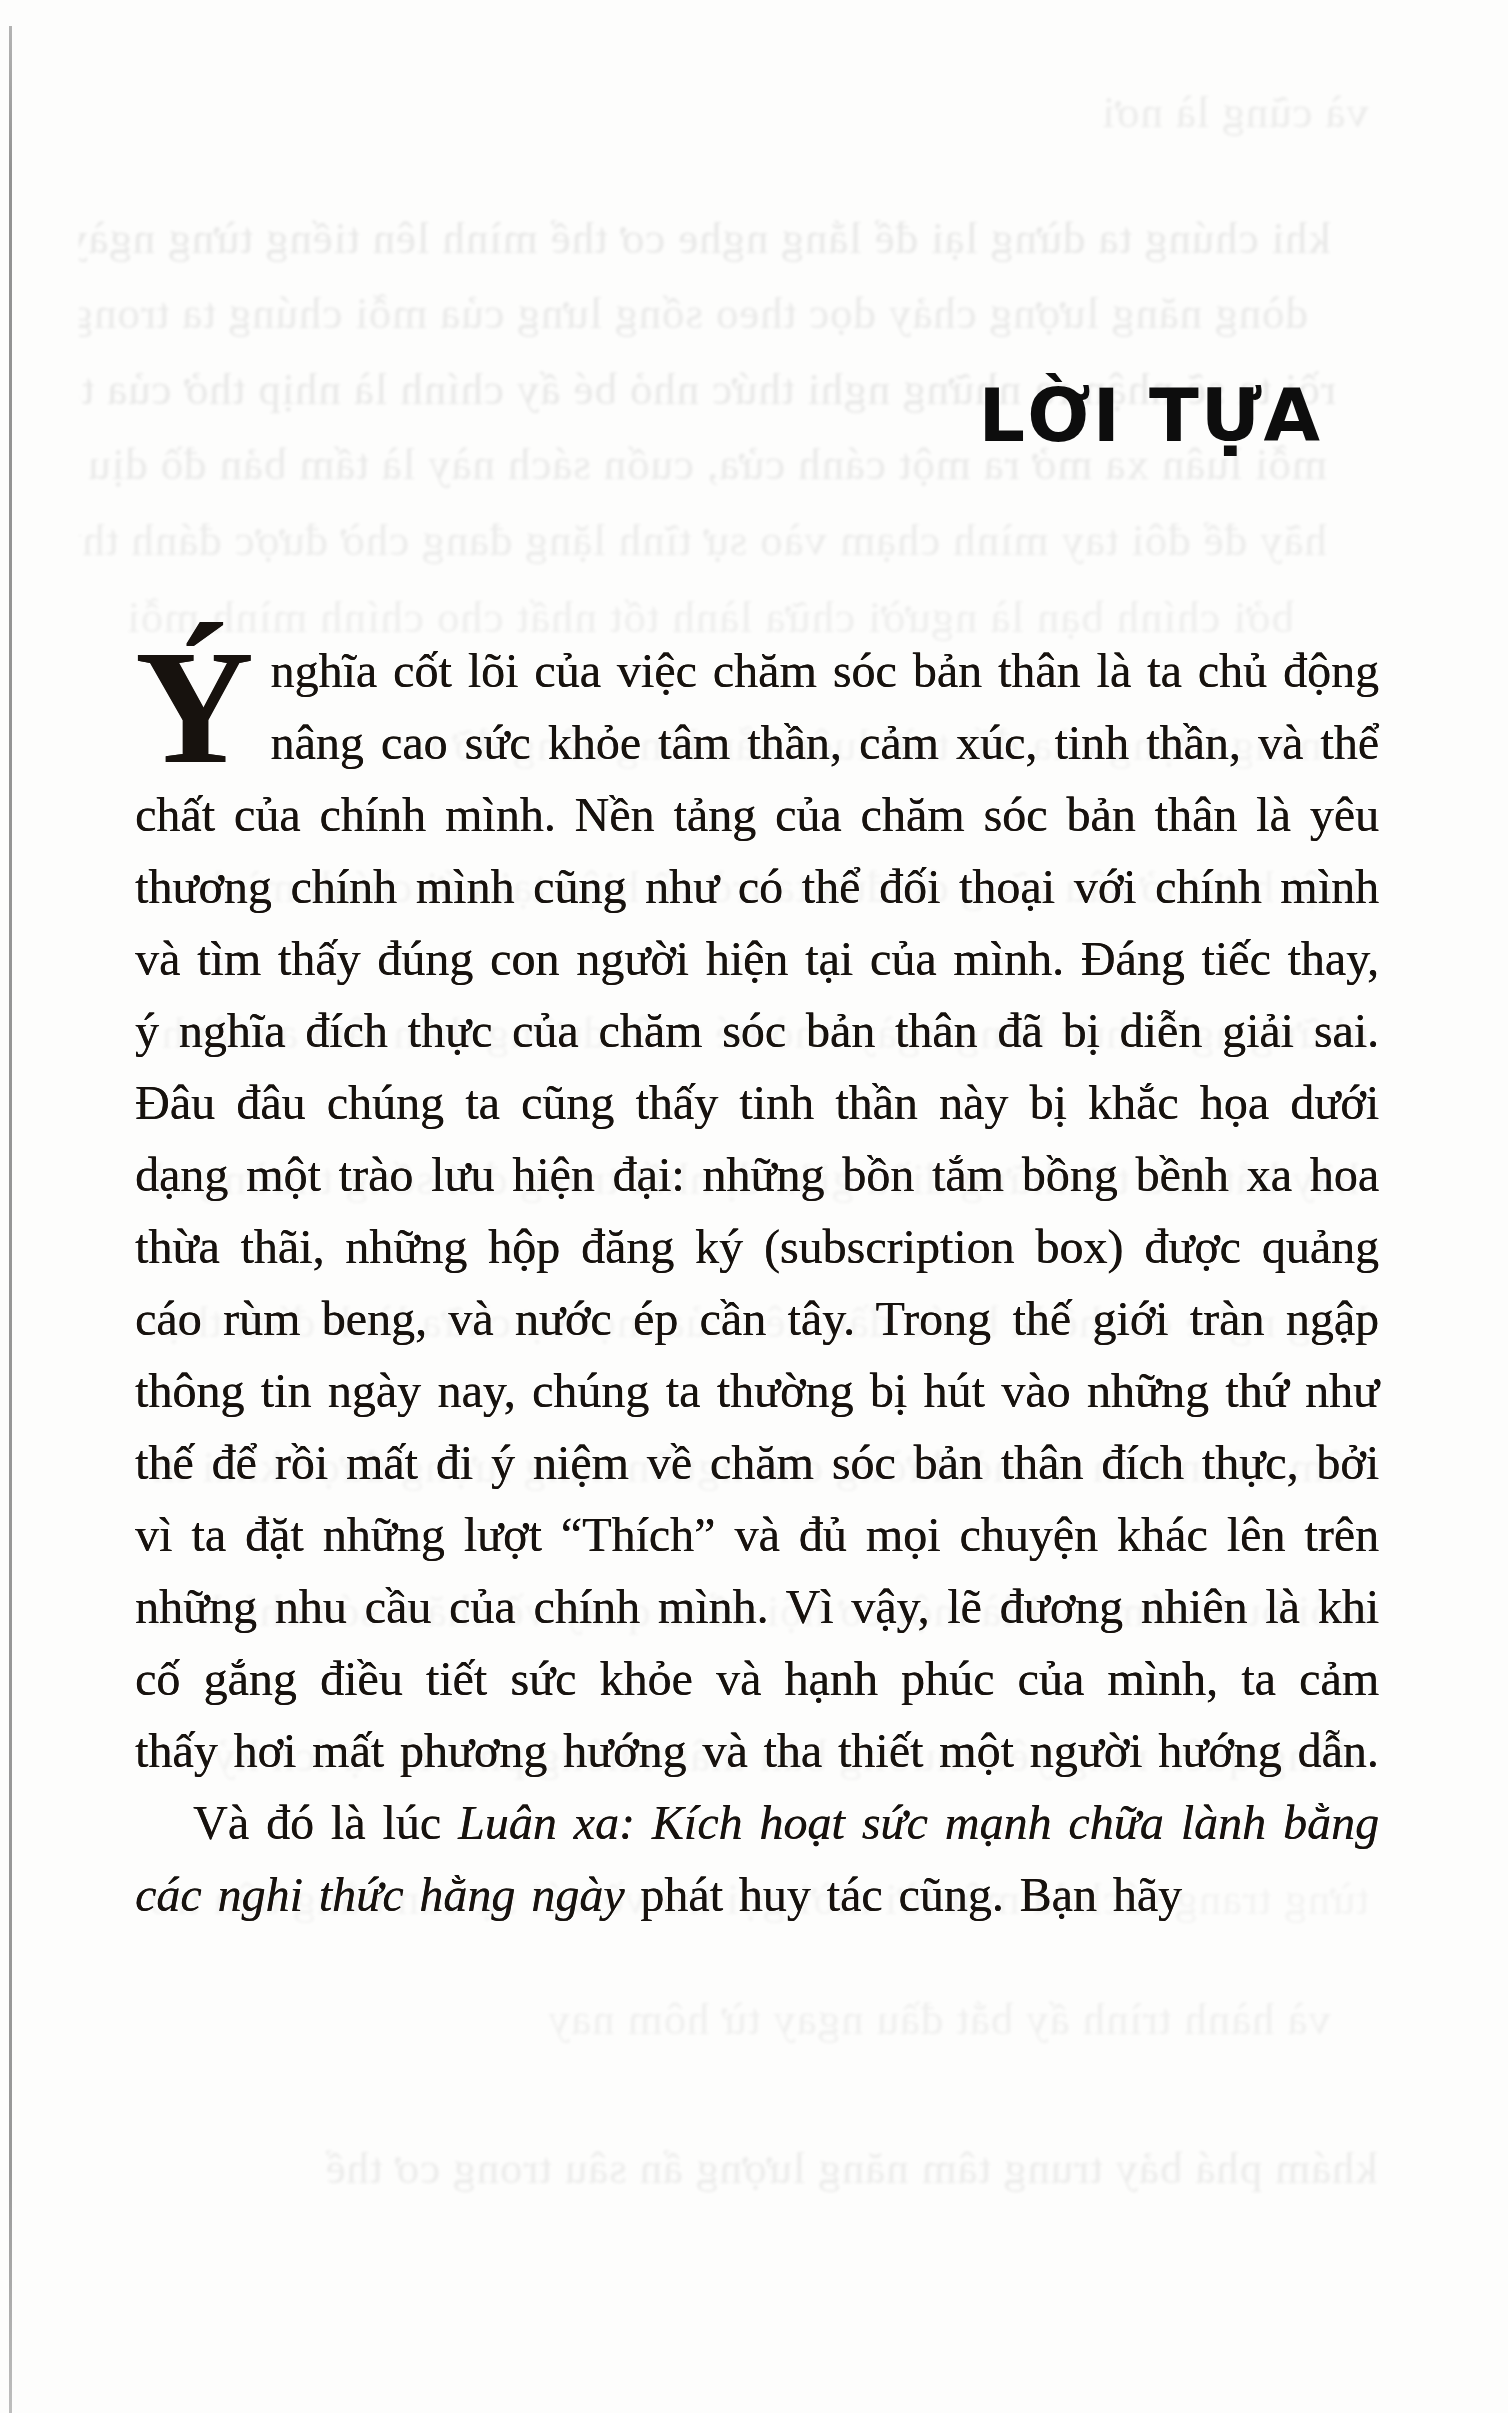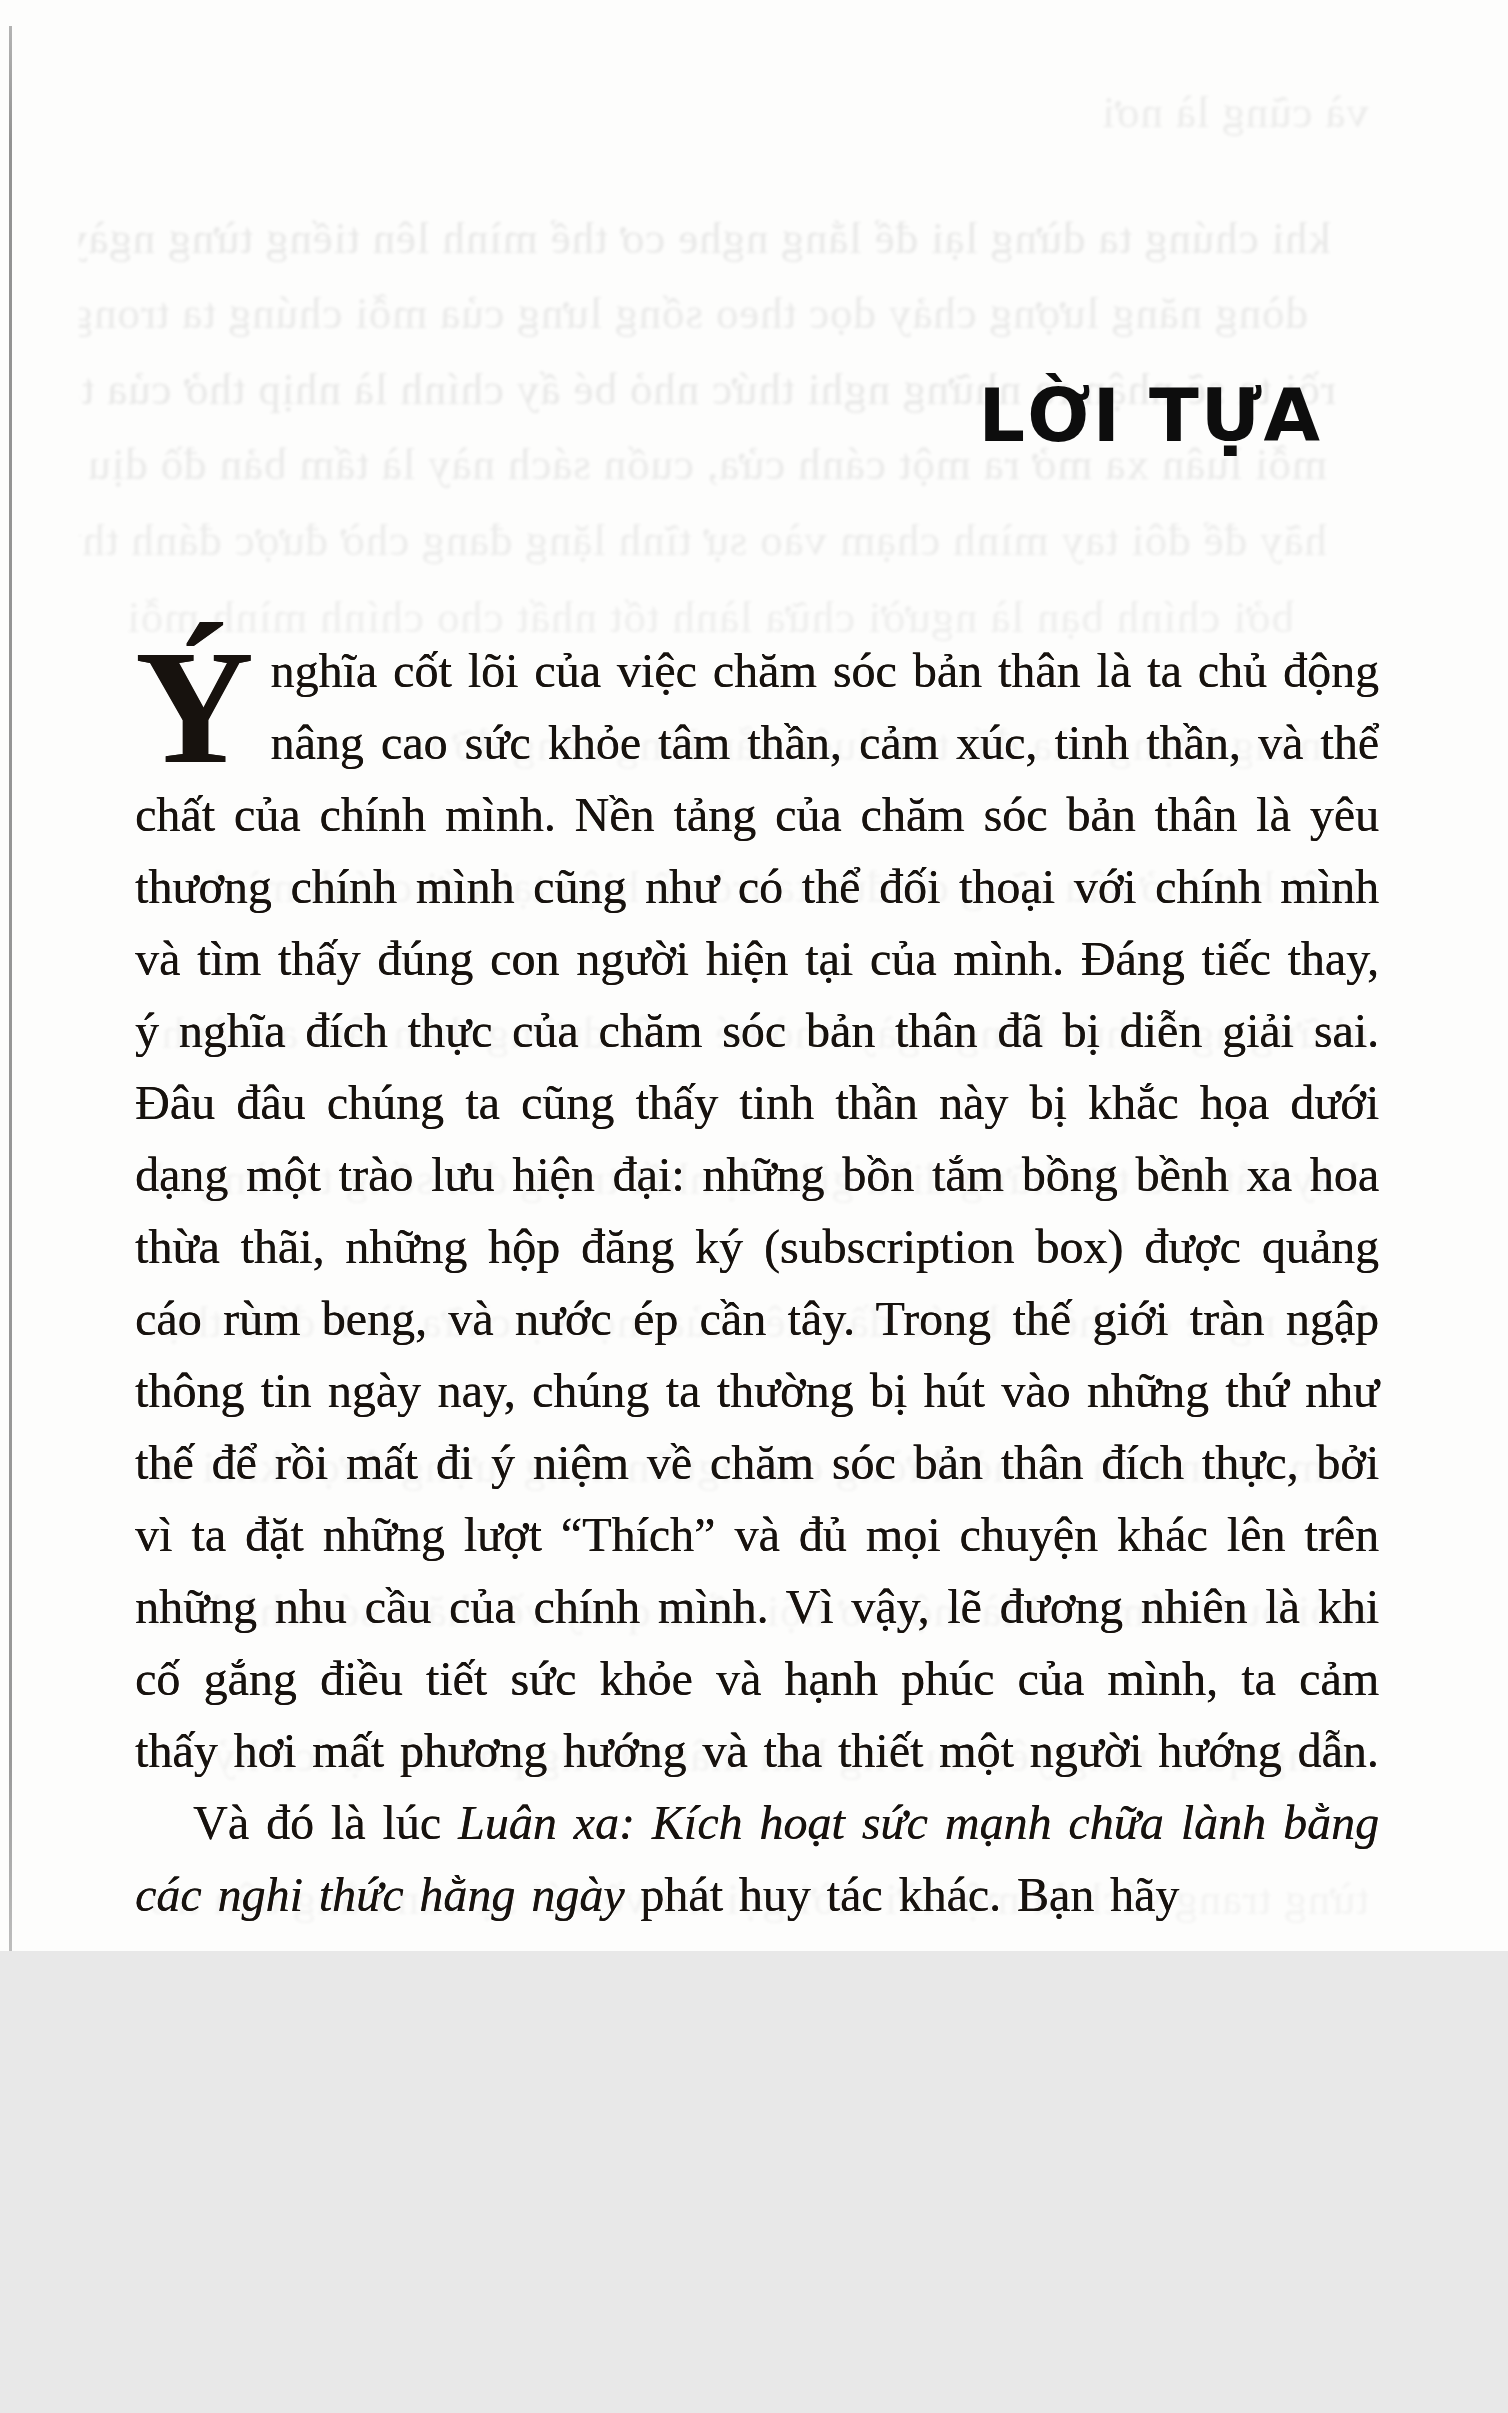--- a/index.html
+++ b/index.html
@@ -1,18 +1,18 @@
 <!DOCTYPE html>
 <html lang="vi" style="font-size:15px"><head>
 <meta charset="utf-8">
 <style>
   html,body{margin:0;padding:0;background:#e8e8e8;}
   .page{
     position:relative;
-    width:1508px;height:1951px;
+    width:1508px;height:2413px;
     background:#fdfdfc;
     overflow:hidden;
     font-family:"Liberation Serif", serif;
   }
   
   .scan-edge{
     position:absolute;
     left:9.3px;top:26px;bottom:0;
     width:2.8px;
     background:linear-gradient(180deg,#777 0%,#3c3c3c 6%,#474747 90%,#8a8a8a 100%);
@@ -93,17 +93,17 @@
       <div class="ghost" style="top: 1730px; left: 149px; width: 1210px; opacity: 0.05;">đừng quên rằng yêu thương bản thân không phải là sự ích kỷ</div>
       <div class="ghost" style="top: 1873px; left: 149px; width: 1220px; opacity: 0.05;">từng trang sách là một lời mời gọi trở về với sự cân bằng bên trong</div>
       <div class="ghost" style="top: 1993px; left: 400px; width: 931px; opacity: 0.07;">và hành trình ấy bắt đầu ngay từ hôm nay</div>
       <div class="ghost" style="top: 2142px; left: 326px; width: 1052px; opacity: 0.09;">khám phá bảy trung tâm năng lượng ẩn sâu trong cơ thể bạn</div>
     </div>
 
   <h1 class="title">LỜI TỰA</h1>
 
   <div class="body-block">
     <p class="para-1"><span class="dropcap">Ý</span>nghĩa cốt lõi của việc chăm sóc bản thân là ta chủ động nâng cao sức khỏe tâm thần, cảm xúc, tinh thần, và thể chất của chính mình. Nền tảng của chăm sóc bản thân là yêu thương chính mình cũng như có thể đối thoại với chính mình và tìm thấy đúng con người hiện tại của mình. Đáng tiếc thay, ý nghĩa đích thực của chăm sóc bản thân đã bị diễn giải sai. Đâu đâu chúng ta cũng thấy tinh thần này bị khắc họa dưới dạng một trào lưu hiện đại: những bồn tắm bồng bềnh xa hoa thừa thãi, những hộp đăng ký (subscription box) được quảng cáo rùm beng, và nước ép cần tây. Trong thế giới tràn ngập thông tin ngày nay, chúng ta thường bị hút vào những thứ như thế để rồi mất đi ý niệm về chăm sóc bản thân đích thực, bởi vì ta đặt những lượt “Thích” và đủ mọi chuyện khác lên trên những nhu cầu của chính mình. Vì vậy, lẽ đương nhiên là khi cố gắng điều tiết sức khỏe và hạnh phúc của mình, ta cảm thấy hơi mất phương hướng và tha thiết một người hướng dẫn.</p>
-    <p class="para-2"><span>Và đó là lúc </span><span class="seg-italic">Luân xa: Kích hoạt sức mạnh chữa lành bằng các nghi thức hằng ngày</span><span> phát huy tác khác. Bạn hãy</span></p>
+    <p class="para-2"><span>Và đó là lúc </span><span class="seg-italic">Luân xa: Kích hoạt sức mạnh chữa lành bằng các nghi thức hằng ngày</span><span> phát huy tác cũng. Bạn hãy</span></p>
   </div>
 
 </div>
 
 
 </body></html>

